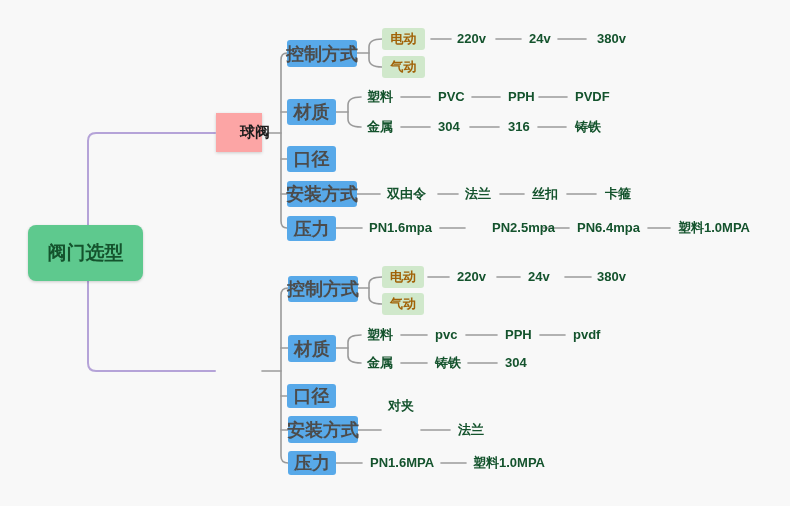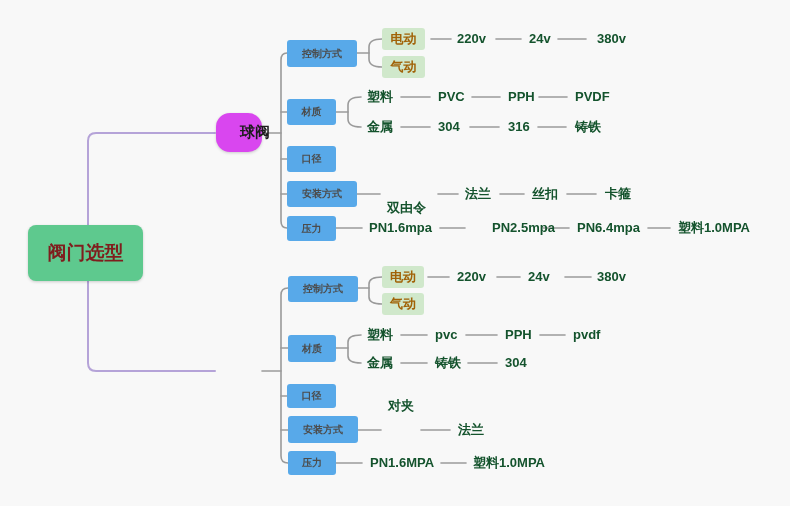--- a/index.html
+++ b/index.html
@@ -1,25 +1,25 @@
 <!DOCTYPE html>
 <html><head>
 <meta charset="utf-8">
 <style>
   html,body{margin:0;padding:0;}
   body{font-family:"Liberation Sans","DejaVu Sans",sans-serif;}
   .canvas{position:relative;width:790px;height:506px;background:#f8f8f8;overflow:hidden;}
   svg.wires{position:absolute;left:0;top:0;pointer-events:none;}
   .node{position:absolute;display:flex;align-items:center;justify-content:center;
         font-weight:bold;white-space:nowrap;box-sizing:border-box;}
-  .root{background:#5ec98e;color:#7f1d1d;font-size:19px;border-radius:8px;
+  .root{background:#5ec98e;color:#14532d;font-size:19px;border-radius:8px;
         box-shadow:0 1px 3px rgba(0,0,0,.18);}
-  .branch{background:#d946ef;color:#1c1c1c;font-size:15px;border-radius:14px;
+  .branch{background:#fca5a5;color:#1c1c1c;font-size:15px;border-radius:0;
         box-shadow:0 1px 3px rgba(0,0,0,.18);padding-left:32px;}
-  .cat{background:#58a9e9;color:#4c4c4c;font-size:10px;border-radius:3px;}
+  .cat{background:#58a9e9;color:#4c4c4c;font-size:18px;border-radius:3px;}
   .leafbox{background:#d0e8cb;color:#a16207;font-size:13px;border-radius:3px;}
   .leaf{position:absolute;color:#14532d;font-size:13px;font-weight:bold;
         white-space:nowrap;height:16px;line-height:16px;}
 </style>
 </head>
 <body>
 
 <div class="canvas">
 
   <svg class="wires" width="790" height="506">
@@ -112,21 +112,21 @@
 
   <div class="leaf" style="left:367px;top:89px;">塑料</div>
   <div class="leaf" style="left:438px;top:89px;">PVC</div>
   <div class="leaf" style="left:508px;top:89px;">PPH</div>
   <div class="leaf" style="left:575px;top:89px;">PVDF</div>
   <div class="leaf" style="left:367px;top:119px;">金属</div>
   <div class="leaf" style="left:438px;top:119px;">304</div>
   <div class="leaf" style="left:508px;top:119px;text-align:right;">316</div>
   <div class="leaf" style="left:575px;top:119px;">铸铁</div>
 
-  <div class="leaf" style="left:387px;top:200px;">双由令</div>
+  <div class="leaf" style="left:387px;top:186px;">双由令</div>
   <div class="leaf" style="left:465px;top:186px;">法兰</div>
   <div class="leaf" style="left:532px;top:186px;">丝扣</div>
   <div class="leaf" style="left:605px;top:186px;">卡箍</div>
 
   <div class="leaf" style="left:369px;top:220px;">PN1.6mpa</div>
   <div class="leaf" style="left:473px;top:220px;padding-left:19px;">PN2.5mpa</div>
   <div class="leaf" style="left:577px;top:220px;text-align:center;">PN6.4mpa</div>
   <div class="leaf" style="left:678px;top:220px;">塑料1.0MPA</div>
 
 

